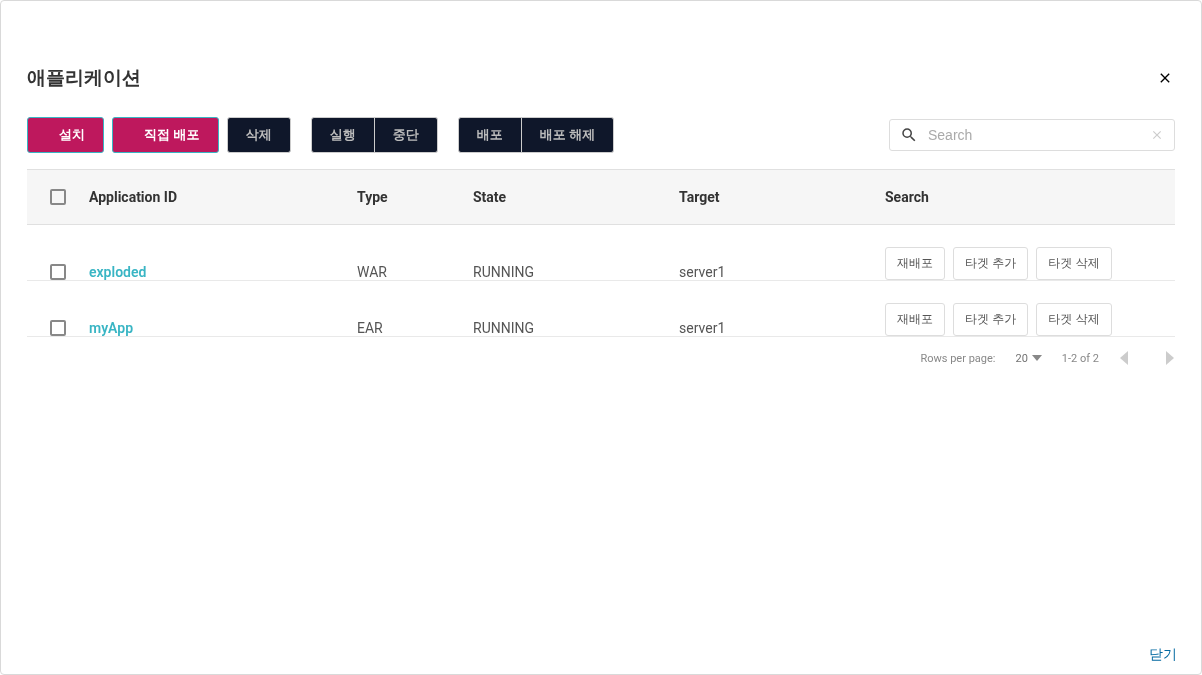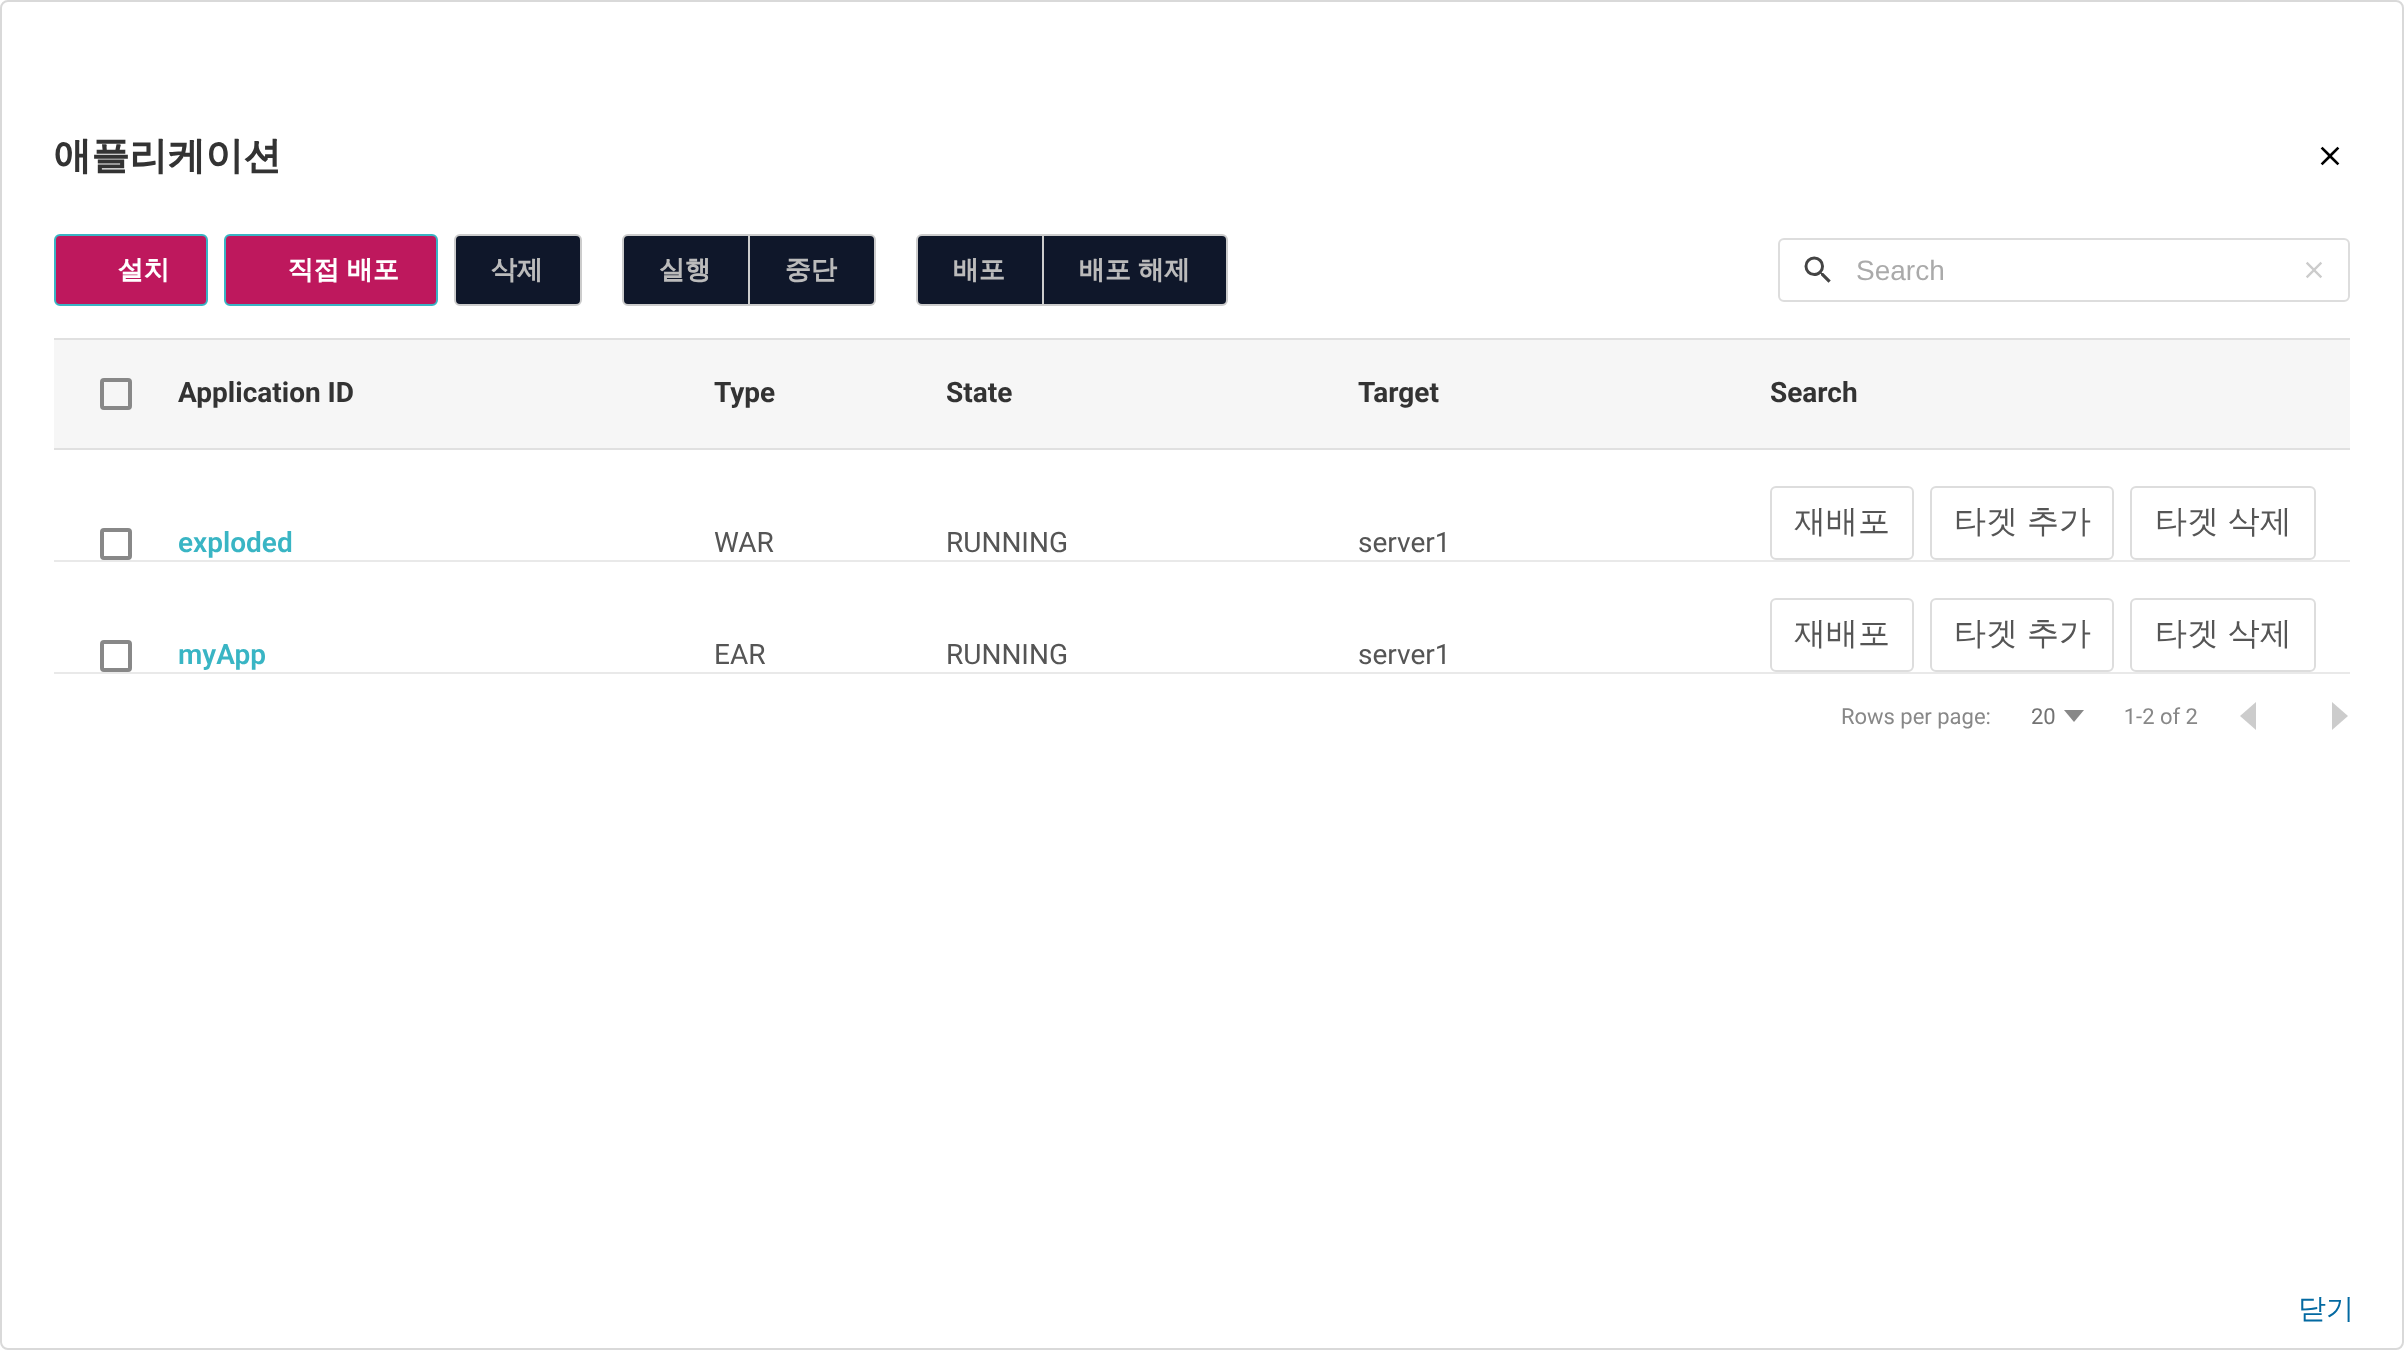--- a/index.html
+++ b/index.html
@@ -148,21 +148,21 @@
 .link {
   color: #39b5c4;
   font-weight: 600;
   cursor: pointer;
 }
 .action-btns {
   display: flex;
   gap: 8px;
 }
 .action-btn {
-  font-size: 16px;
+  font-size: 12px;
   padding: 7px 11px;
   border: 1px solid #ddd;
   background: #fff;
   color: #555;
   border-radius: 3px;
   cursor: pointer;
 }
 .pagination {
   display: flex;
   align-items: center;

